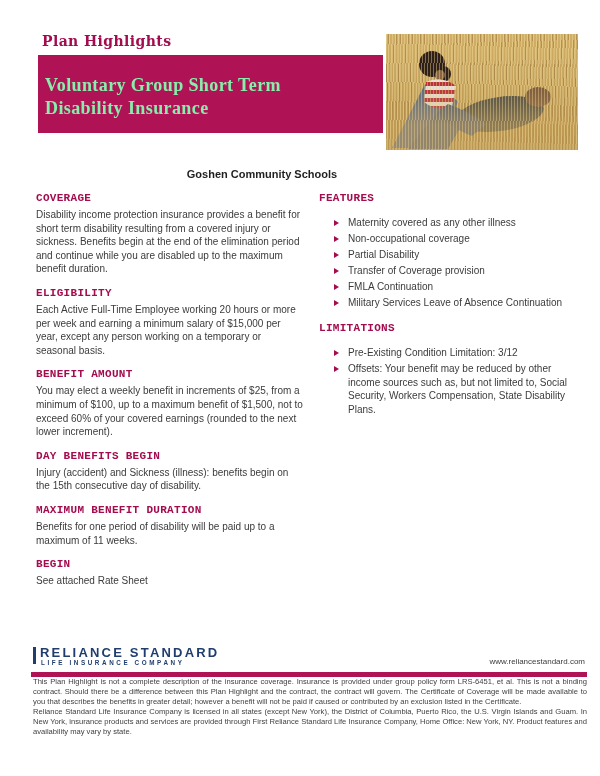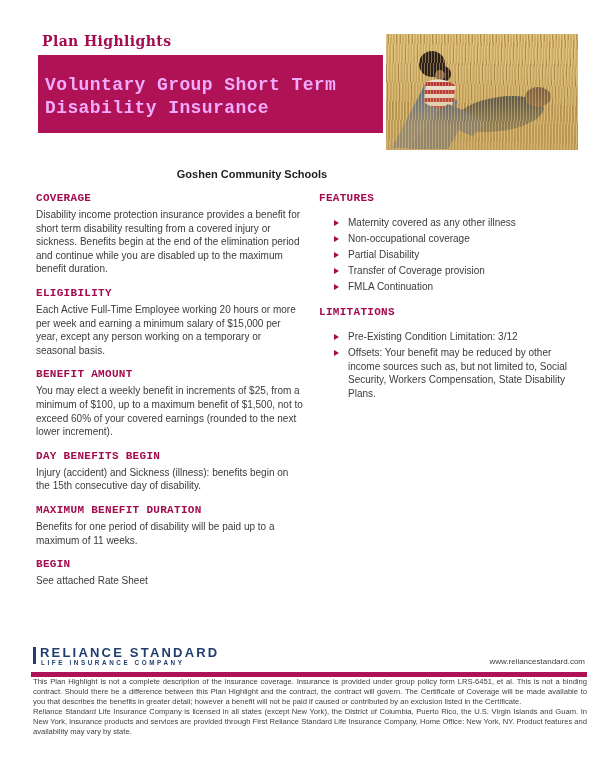--- a/index.html
+++ b/index.html
@@ -11,42 +11,42 @@
   .eyebrow{
     position:absolute;top:33px;left:42px;
     font-family:"DejaVu Serif", serif;font-weight:bold;
     font-size:14px;letter-spacing:.4px;color:#a30c4e;
   }
   .banner{
     position:absolute;top:55px;left:38px;width:345px;height:78px;
     background:#b01355;
   }
   .banner-title{
-    font-family:Liberation Mono, monospace;font-weight:bold;
-    color:#f0abfc;font-size:18px;line-height:23px;letter-spacing:.4px;
+    font-family:Liberation Serif, serif;font-weight:bold;
+    color:#86efac;font-size:18px;line-height:23px;letter-spacing:.4px;
     padding:19px 32px 0 7px;
   }
   .photo{
     position:absolute;top:34px;left:386px;width:192px;height:116px;
     background:
       repeating-linear-gradient(93deg, rgba(238,217,152,.55) 0 1px, rgba(0,0,0,0) 1px 3px),
       repeating-linear-gradient(87deg, rgba(116,82,32,.30) 0 1px, rgba(0,0,0,0) 1px 4px),
       linear-gradient(180deg,#d2af67,#b28b45);
     overflow:hidden;
   }
   .photo svg{position:absolute;inset:0;width:100%;height:100%;}
   .photo .grass-front{
     position:absolute;inset:0;
     background:
       repeating-linear-gradient(91deg, rgba(231,206,138,.45) 0 1px, rgba(0,0,0,0) 1px 3px),
       linear-gradient(0deg, rgba(198,162,94,.55) 0 22%, rgba(198,162,94,0) 55%);
   }
   
   .client-name{
-    position:absolute;top:168px;left:0;width:504px;text-align:center;
+    position:absolute;top:168px;left:10px;width:504px;text-align:center;
     font-size:11px;font-weight:bold;color:#1f1f1f;
   }
   
   .columns{
     position:absolute;top:192px;left:36px;width:550px;
     display:flex;gap:16px;align-items:flex-start;
   }
   .col{width:267px;flex:0 0 267px;}
   .section{margin:0 0 11px 0;}
   .section-heading{
@@ -174,20 +174,24 @@
   <li class="bullet-item">
     <span class="bullet-arrow"></span>
     <span class="bullet-text">Transfer of Coverage provision</span>
   </li>
 
   <li class="bullet-item">
     <span class="bullet-arrow"></span>
     <span class="bullet-text">FMLA Continuation</span>
   </li>
 
+  <li class="bullet-item">
+    <span class="bullet-arrow"></span>
+    <span class="bullet-text">Military Services Leave of Absence Continuation</span>
+  </li>
 </ul>
   </div>
 
   <div class="section">
     <div class="section-heading">LIMITATIONS</div>
     <ul class="bullet-list">
   <li class="bullet-item">
     <span class="bullet-arrow"></span>
     <span class="bullet-text">Pre-Existing Condition Limitation: 3/12</span>
   </li>

